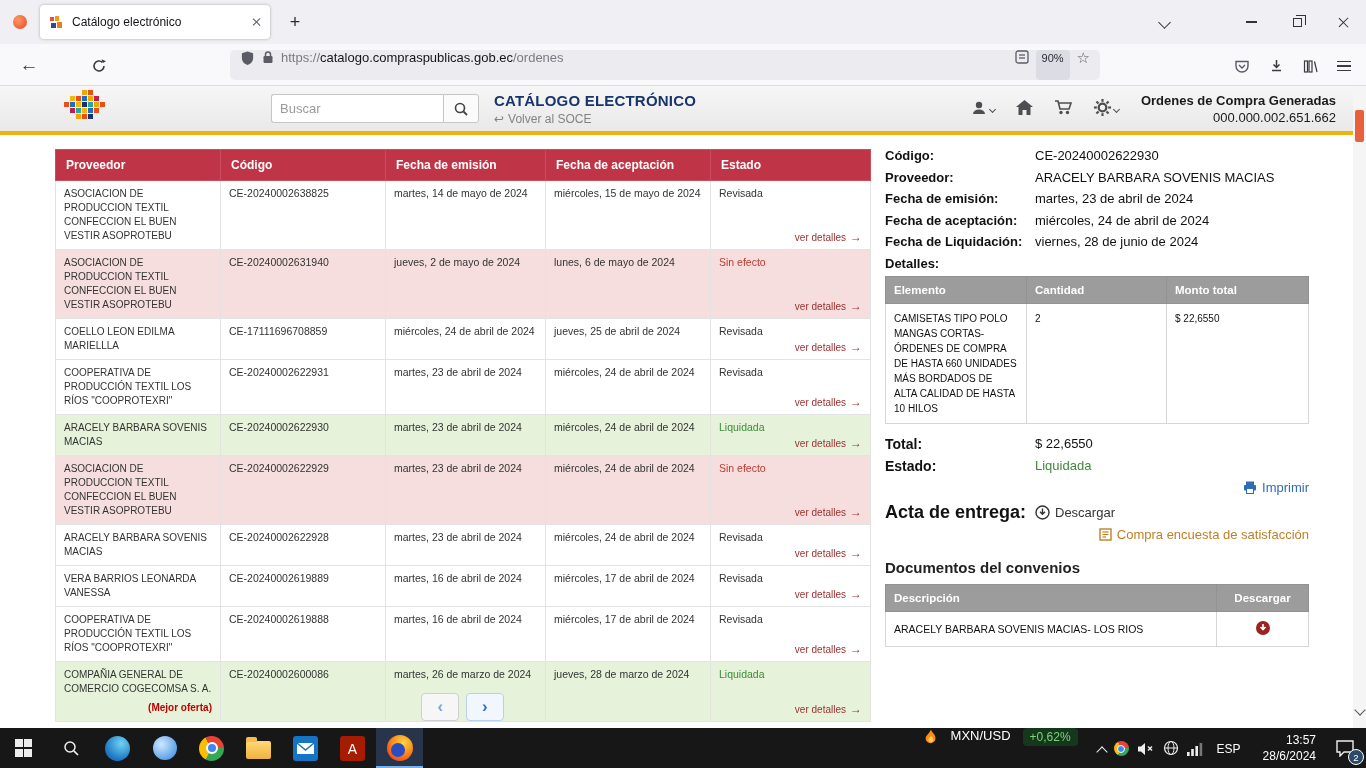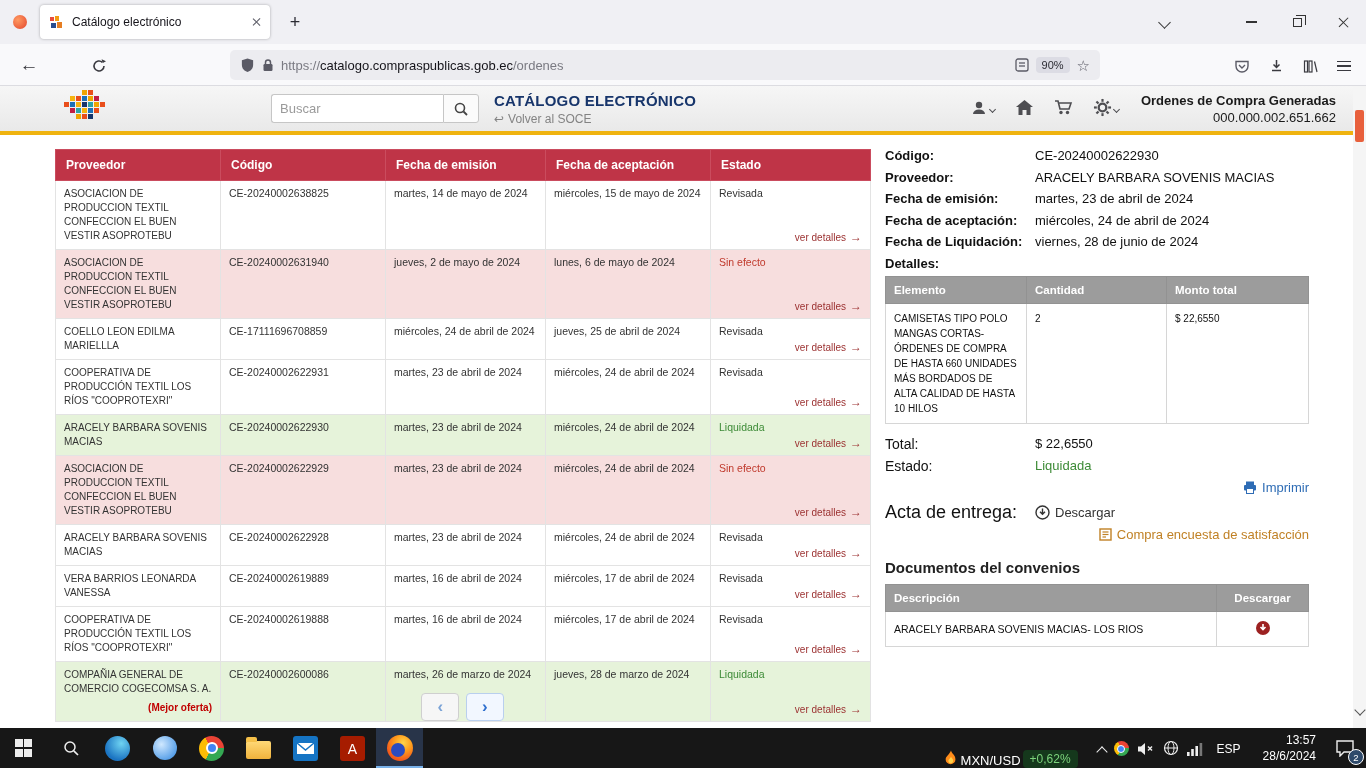--- a/index.html
+++ b/index.html
@@ -22,21 +22,21 @@
 .restore{width:9px;height:9px;border:1.2px solid #333;position:relative}
 .restore::before{content:"";position:absolute;top:-4px;left:2.5px;width:9px;height:9px;border:1.2px solid #333;border-left:none;border-bottom:none}
 .close-x{position:relative;width:13px;height:13px}
 .close-x::before,.close-x::after{content:"";position:absolute;left:6px;top:0;width:1.4px;height:13px;background:#333}
 .close-x::before{transform:rotate(45deg)}.close-x::after{transform:rotate(-45deg)}
 
 
 .navbar{position:absolute;top:44px;left:0;width:1366px;height:42px;background:#f9f9fb;border-bottom:1px solid #dcdce1}
 .nav-back{position:absolute;left:14px;top:7px;width:30px;height:28px;display:flex;align-items:center;justify-content:center;font-size:19px;color:#35353b}
 .nav-refresh{position:absolute;left:86px;top:9px;width:26px;height:26px;display:flex;align-items:center;justify-content:center}
-.urlbar{position:absolute;left:230px;top:6px;width:870px;height:30px;background:#ececf0;border-radius:5px;display:flex;align-items:center;padding:0 10px;gap:7px}
+.urlbar{position:absolute;left:230px;top:6px;width:870px;height:30px;background:#ececf0;border-radius:5px;display:flex;padding:0 10px;gap:7px}
 .url-text{flex:1;font-size:13px;white-space:nowrap;overflow:hidden}
 .url-dim{color:#7a7a82}.url-domain{color:#15141a}
 .zoom-pill{font-size:11px;color:#2b2b33;background:#dcdce4;border-radius:4px;padding:2px 6px}
 .star{font-size:15px;color:#5b5b66;line-height:1}
 .nav-right-icon{position:absolute;top:8px;width:28px;height:28px;display:flex;align-items:center;justify-content:center}
 .burger{display:flex;flex-direction:column;gap:3px}
 .burger span{display:block;width:14px;height:1.6px;background:#3a3a40}
 
 
 .site-header{position:absolute;top:86px;left:0;width:1366px;height:49px;background:linear-gradient(#f6f6f6,#e9e9e9);border-bottom:4px solid #efb30f}
@@ -86,21 +86,21 @@
 
 .detail{position:absolute;left:885px;top:12px;width:424px;color:#111}
 .field{display:flex;margin-bottom:4px;align-items:flex-start}
 .flabel{width:150px;font-size:13px;font-weight:bold;line-height:1.35;flex:0 0 auto}
 .fvalue{font-size:13px;line-height:1.35}
 table.items{border-collapse:collapse;width:423px;table-layout:fixed;margin-top:4px}
 .items th{background:#9c9c9c;color:#fff;font-size:11.5px;font-weight:bold;text-align:left;padding:7px 8px;border:1px solid #929292}
 .items td{border:1px solid #d6d6d6;padding:7px 8px;font-size:10px;vertical-align:top;line-height:1.5}
 .i-el{width:141px}.i-qt{width:140px}.i-mt{width:142px}
 .sumrow{display:flex;align-items:flex-start;margin-top:12px}
-.sumlabel{width:150px;font-size:14px;font-weight:normal;flex:0 0 auto}
+.sumlabel{width:150px;font-size:14px;font-weight:bold;flex:0 0 auto}
 .sumvalue{font-size:13px}
 .estado-liq{color:#3d8b37}
 .print-row{text-align:right;margin-top:6px}
 .link-blue{color:#2e6cb5;font-size:13px;display:inline-flex;align-items:center;gap:5px;cursor:pointer}
 .acta-row{display:flex;align-items:center;margin-top:4px}
 .acta-dl{display:inline-flex;align-items:center;gap:5px;font-size:13px;color:#333;cursor:pointer}
 .survey-row{text-align:right;margin-top:4px}
 .link-orange{color:#c08125;font-size:13px;display:inline-flex;align-items:center;gap:5px;cursor:pointer}
 .docs-title{font-size:15px;font-weight:bold;color:#222;margin-top:14px}
 table.docs{border-collapse:collapse;width:423px;table-layout:fixed;margin-top:8px}
@@ -121,21 +121,21 @@
 .chrome-ic::after{content:"";position:absolute;inset:6.5px;border-radius:50%;background:#4285f4;border:2.5px solid #fff}
 .chrome-ic.small{width:15px;height:15px}
 .chrome-ic.small::after{inset:3.5px;border-width:1.5px}
 .edge-ic{width:25px;height:25px;border-radius:50%;background:radial-gradient(circle at 65% 30%,#6fd3f2,#1b74c2 70%)}
 .blue-ic{width:24px;height:24px;border-radius:50%;background:radial-gradient(circle at 35% 35%,#cfe8ff,#2e86e0)}
 .folder-ic{width:25px;height:18px;background:linear-gradient(#ffd977,#f0b23c);border-radius:2px;position:relative;margin-top:4px}
 .folder-ic::before{content:"";position:absolute;top:-4px;left:0;width:11px;height:5px;background:#f5c049;border-radius:2px 2px 0 0}
 .ff-ic{width:26px;height:26px;border-radius:50%;background:radial-gradient(circle at 62% 30%,#ffd54a 0%,#ff9d1c 35%,#f35b1c 70%,#d6451d 100%);position:relative;overflow:hidden}
 .ff-ic::after{content:"";position:absolute;left:4px;top:8px;width:14px;height:14px;border-radius:50%;background:#2b4bc0}
 .tb-right{margin-left:auto;display:flex;align-items:center;height:100%}
-.widget{display:flex;align-items:flex-end;gap:2px;padding:0 12px;height:100%}
+.widget{display:flex;align-items:flex-start;gap:12px;padding:0 12px;height:100%}
 .ticker-sym{font-size:13px;color:#fff}
 .ticker-chg{font-size:12px;color:#7cd47c;background:#15381c;border-radius:4px;padding:2px 7px}
 .tray{display:flex;align-items:flex-end;gap:8px;padding:0 8px}
 .chev-up{width:8px;height:8px;border-right:1.6px solid #eee;border-bottom:1.6px solid #eee;transform:rotate(-135deg);margin-top:4px}
 .lang{font-size:12px;color:#fff;padding:0 6px}
 .clock{font-size:12px;color:#fff;text-align:right;line-height:1.35;padding:0 8px}
 .action{position:relative;width:42px;height:40px;display:flex;align-items:center;justify-content:center}
 .badge{position:absolute;right:2px;bottom:3px;min-width:16px;height:16px;border-radius:50%;background:#2e4a6b;border:1.5px solid #fff;color:#fff;font-size:9.5px;display:flex;align-items:center;justify-content:center}
 .win-grid{display:grid;grid-template-columns:8px 8px;grid-template-rows:8px 8px;gap:1.6px}
 .win-grid span{background:#eee}

